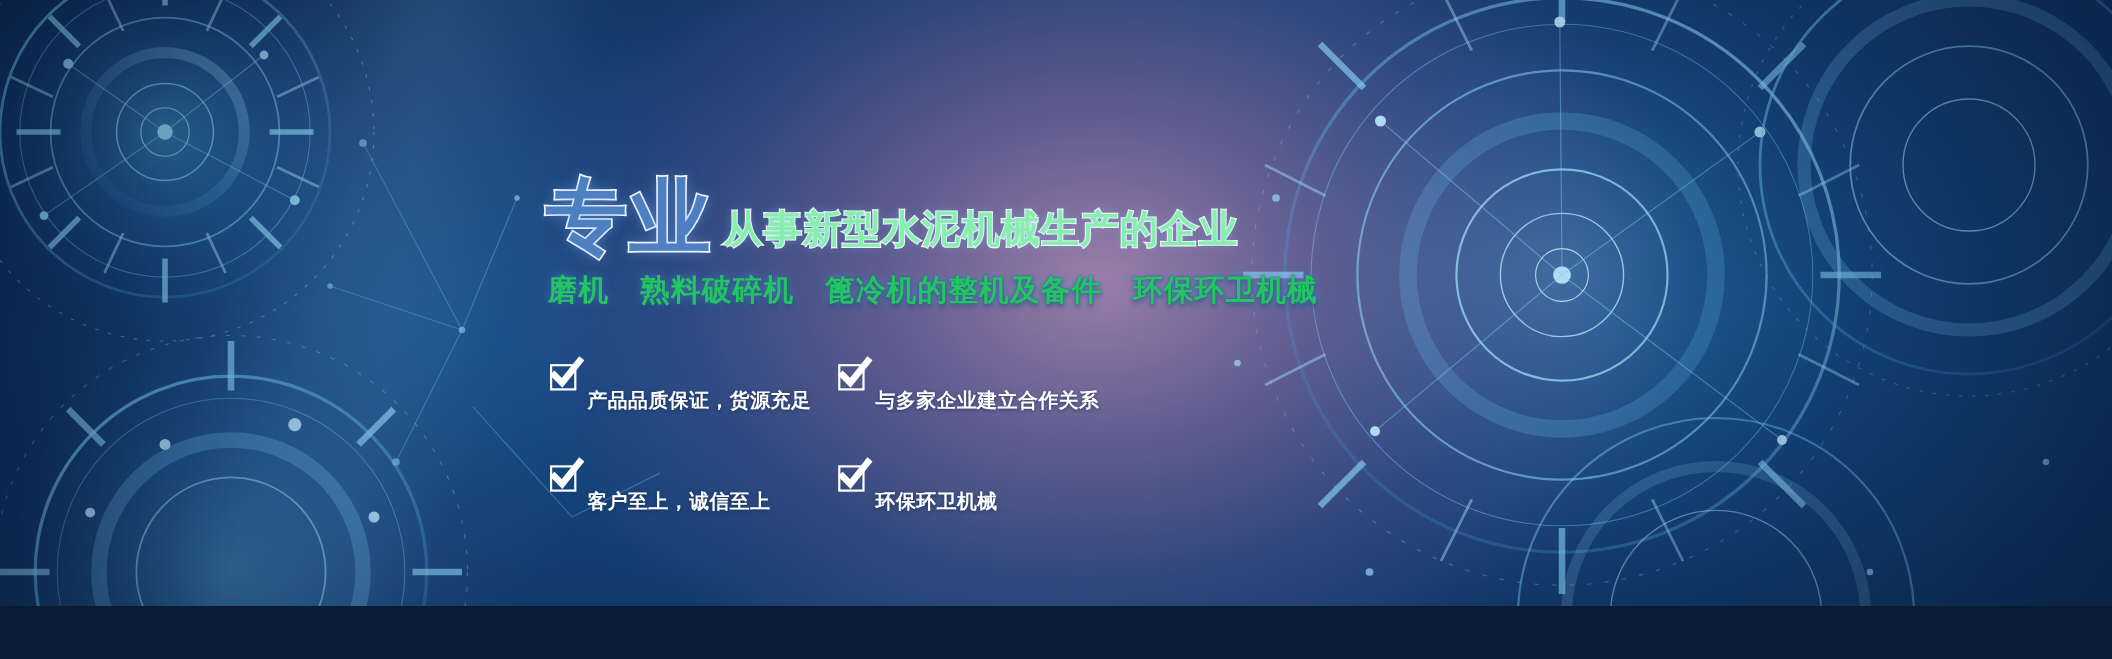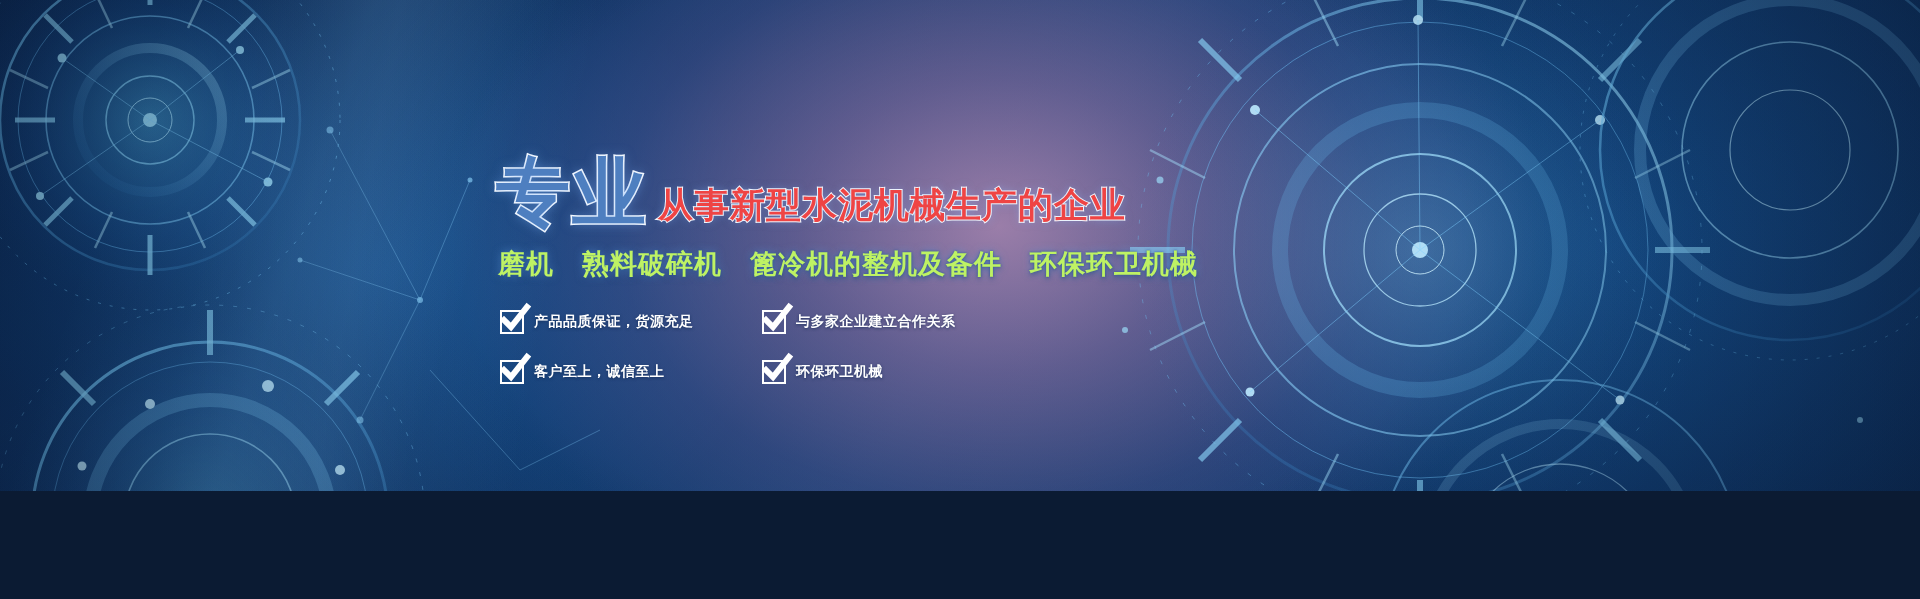--- a/index.html
+++ b/index.html
@@ -3,23 +3,23 @@
 <meta charset="utf-8">
 <style>
   html, body {
     margin: 0;
     padding: 0;
     background: #0b1b33;
   }
   #banner {
     position: relative;
     width: 1920px;
-    height: 491px;
+    height: 551px;
     overflow: hidden;
-    font-family: Liberation Mono, monospace;
+    font-family: Liberation Sans, sans-serif;
     background: #123055;
   }
 
   
   .bg-base {
     position: absolute; inset: 0;
     background:
       radial-gradient(ellipse 760px 560px at 52% 46%,
           rgba(206,150,190,0.72) 0%,
           rgba(171,124,175,0.50) 26%,
@@ -81,36 +81,36 @@
     -webkit-text-stroke: 3px #ffffff;
     paint-order: stroke fill;
     text-shadow: 0 0 12px rgba(120,175,245,0.55);
     white-space: nowrap;
   }
   .headline-sub {
     font-size: 35px;
     font-weight: 700;
     line-height: 1;
     letter-spacing: 1px;
-    color: #ef4444;
+    color: #86efac;
     -webkit-text-stroke: 2px #ffffff;
     paint-order: stroke fill;
     text-shadow: 0 0 9px rgba(125,180,245,0.50);
     margin-left: 10px;
     padding-bottom: 6px;
     white-space: nowrap;
   }
 
   .tagline {
     margin-top: 14px;
     margin-left: 4px;
     font-size: 27px;
     font-weight: 700;
     letter-spacing: 1px;
-    color: #bef264;
+    color: #22c55e;
     text-shadow:
       0 0 2px rgba(40,86,150,0.95),
       0 0 8px rgba(90,150,220,0.75),
       0 2px 5px rgba(20,48,92,0.6);
     white-space: nowrap;
   }
 
   .features {
     margin-top: 28px;
     margin-left: 6px;
@@ -133,26 +133,27 @@
   }
   .check-box svg {
     position: absolute;
     left: -3px;
     top: -7px;
     width: 30px;
     height: 30px;
     overflow: visible;
   }
   .feature-label {
-    font-size: 14px;
+    font-size: 18px;
     font-weight: 700;
     color: #ffffff;
     letter-spacing: 0.5px;
     white-space: nowrap;
     text-shadow: 0 1px 3px rgba(16,40,80,0.7);
+    margin-top: 42px;
   }
 </style>
 </head>
 <body>
 
 <div id="banner">
 
   <div class="bg-base"></div>
 
   <svg class="deco" viewBox="0 0 1920 599" preserveAspectRatio="none">

